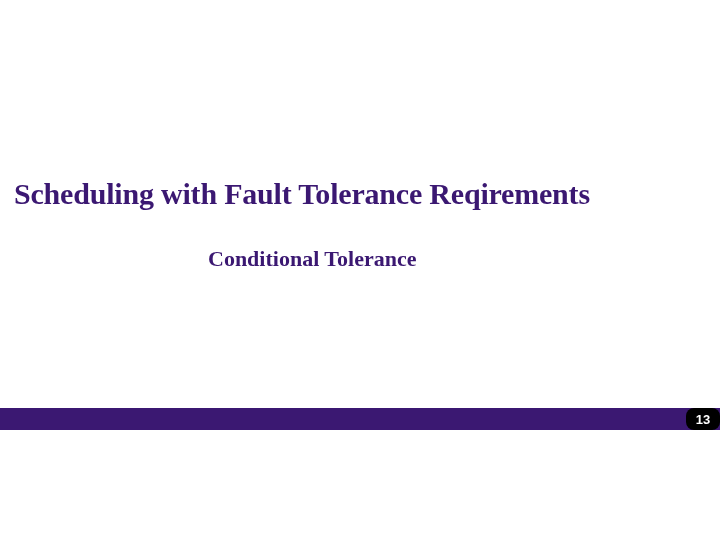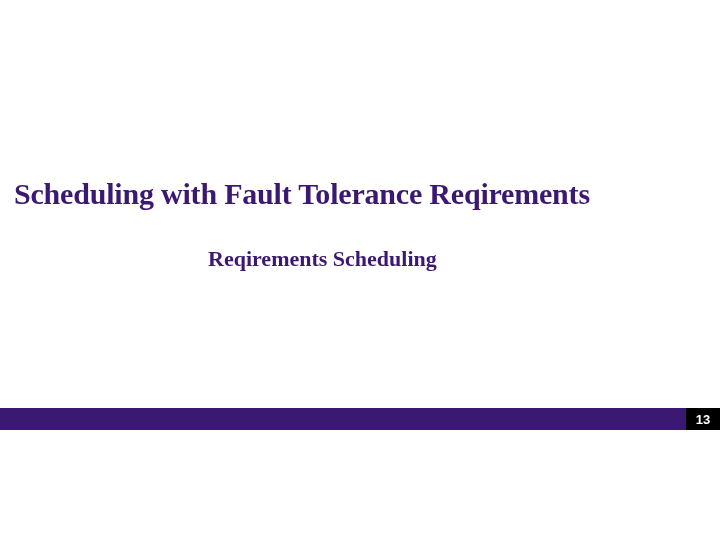--- a/index.html
+++ b/index.html
@@ -56,23 +56,24 @@
     width: 34px;
     height: 22px;
     background: #000000;
     color: #ffffff;
     font-family: Arial, Helvetica, sans-serif;
     font-size: 13px;
     font-weight: bold;
     display: flex;
     align-items: center;
     justify-content: center;
+    border-radius: 8px;
   }
 </style>
 </head>
 <body>
 
 <div class="slide">
   <div class="title">Scheduling with Fault Tolerance Reqirements</div>
-  <div class="sub1">Reqirements Scheduling</div>
+  <div class="sub1">Conditional Tolerance</div>
   <div class="footer-bar"></div>
   <div class="page-num">13</div>
 </div>
 
 </body></html>

